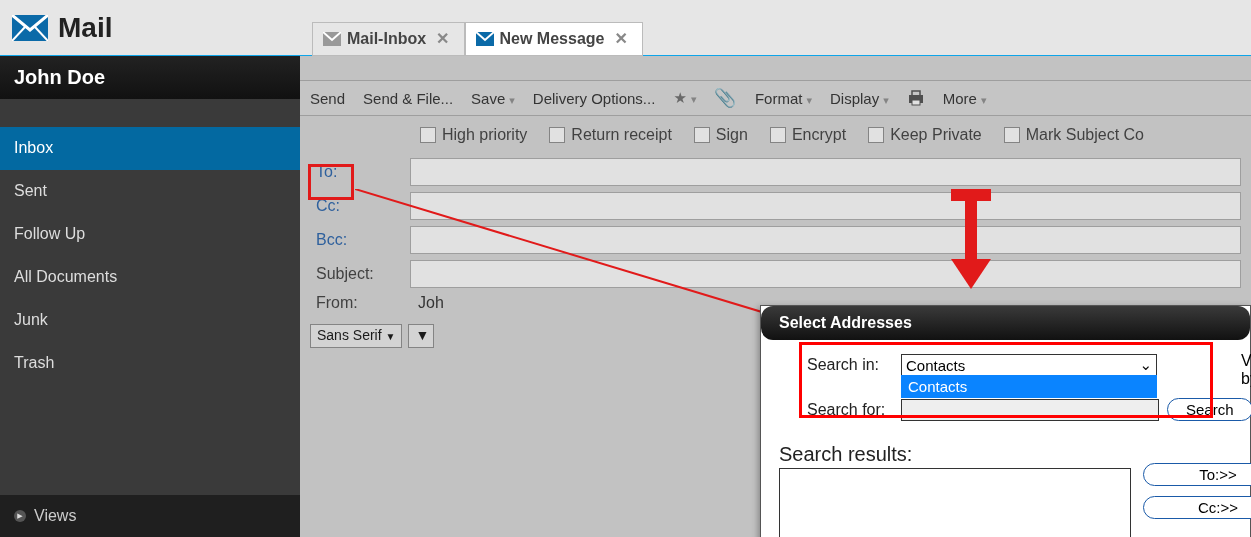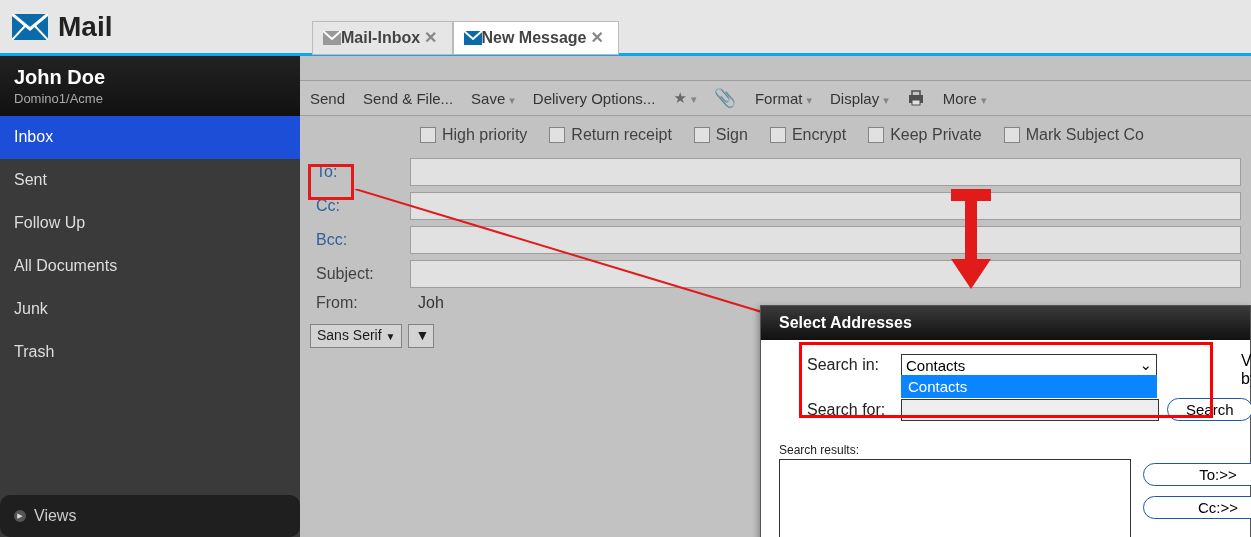--- a/index.html
+++ b/index.html
@@ -1,36 +1,36 @@
 <!DOCTYPE html>
 <html><head>
 <meta charset="utf-8">
 <style>
   * { box-sizing: border-box; margin: 0; padding: 0; font-family: Arial, Helvetica, sans-serif; }
   body { width: 1251px; height: 537px; overflow: hidden; background: #d8d8d8; position: relative; }
 
   
-  .header { height: 56px; display: flex; align-items: center; padding-left: 12px; background: #e6e6e6; border-bottom: 3px solid #0ea5e9;}
+  .header { height: 56px; display: flex; align-items: center; padding-left: 12px; background: #e6e6e6; border-bottom: 1px solid #0ea5e9;}
   .mail-logo { display:flex; align-items:center; gap:10px; width:300px;}
   .mail-title { font-size: 28px; font-weight: bold; color: #222;}
   .tabs { display:flex; align-items:flex-end; height:56px; padding-top:18px;}
-  .tab { display:flex; align-items:center; padding:8px 10px; border:1px solid #bbb; background:#e6e6e6; font-size:16px; color:#444; font-weight:bold; height:34px;}
+  .tab { display:flex; align-items:center; gap:6px; padding:8px 10px; border:1px solid #bbb; background:#e6e6e6; font-size:16px; color:#444; font-weight:bold; height:34px;}
   .tab.active { background:#fff; }
   .tab .close { color:#888; font-weight:bold; padding:0 4px; cursor:pointer;}
 
   .body-wrap { display:flex; height: calc(537px - 56px); }
 
   
   .sidebar { width:300px; background:#3a3a3a; color:#ccc; display:flex; flex-direction:column;}
   .sb-user { background: linear-gradient(#222,#111); padding:10px 14px;}
   .sb-user .name { color:#fff; font-size:20px; font-weight:bold;}
   .sb-user .sub { color:#aaa; font-size:13px; margin-top:2px;}
   .sb-item { padding:12px 14px; font-size:16px; color:#ddd; cursor:pointer; border-bottom:1px solid rgba(0,0,0,0);}
-  .sb-item.sel { background:#1d4ed8; color:#fff;}
-  .sb-views { background:#1f1f1f; padding:12px 14px; display:flex; align-items:center; gap:8px; color:#ccc; font-size:16px;border-radius:10px;}
+  .sb-item.sel { background:#0369a1; color:#fff;margin-top:28px;}
+  .sb-views { background:#1f1f1f; padding:12px 14px; display:flex; align-items:center; gap:8px; color:#ccc; font-size:16px;}
   .sb-views .dot { width:12px; height:12px; border-radius:50%; background:#555; display:inline-flex; align-items:center; justify-content:center;}
   .sb-views .dot::after{content:"▶"; font-size:7px; color:#ddd;}
 
   
   .main { flex:1; background:#d8d8d8; position:relative; padding-top:24px;}
   .toolbar { display:flex; align-items:center; gap:18px; padding:6px 10px; border-top:1px solid #aaa; border-bottom:1px solid #aaa; background:#dcdcdc; font-size:15px; color:#222;}
   .tb-sep::after{content:"▾"; color:#888; margin-left:4px; font-size:11px;}
   .options-row{ display:flex; gap:22px; padding:10px 10px 4px 120px; align-items:center;}
   .chk{ display:flex; align-items:center; gap:6px; font-size:16px; color:#333;}
   .chk .box{ width:16px; height:16px; border:1px solid #888; background:#fff;}
@@ -38,35 +38,35 @@
   .addr-row{ display:flex; align-items:center; margin:6px 0;}
   .addr-label{ width:100px; color:#1a5aa8; font-size:16px; padding-left:6px;}
   .addr-label.plain{ color:#333;}
   .addr-input{ flex:1; height:28px; background:#fff; border:1px solid #aaa;}
   .font-row{ display:flex; align-items:center; gap:6px; padding:6px 10px;}
   .fsel{ border:1px solid #888; background:#eee; height:24px; padding:2px 6px; font-size:14px;}
   .redbox-to{ position:absolute; left:8px; top:108px; width:46px; height:36px; border:3px solid red; pointer-events:none;}
 
   
   .dialog { position:absolute; left:460px; top:249px; right:0; background:#fff; border:1px solid #555; box-shadow:-2px 2px 6px rgba(0,0,0,0.3);}
-  .dlg-title{ background:linear-gradient(#3a3a3a,#111); color:#fff; font-weight:bold; padding:8px 18px; font-size:16px;}
+  .dlg-title{ background:linear-gradient(#3a3a3a,#111); color:#fff; font-weight:bold; padding:8px 18px; font-size:16px;border-radius:12px;}
   .dlg-body{ padding:10px 18px; position:relative;}
   .search-block{ position:relative; display:inline-block;margin-left:28px;}
   .redbox-search{ position:absolute; left:-8px; top:-8px; width:414px; height:76px; border:3px solid red; pointer-events:none;}
   .sb-row{ display:flex; align-items:center; margin:4px 0;}
   .sb-lbl{ width:94px; font-size:16px; color:#222;}
   .sb-select{ position:relative; width:256px;}
   .sb-select .ctl{ height:22px; border:1px solid #333; background:#fff; display:flex; align-items:center; justify-content:space-between; padding:0 4px; font-size:15px;}
   .sb-select .dd{ position:absolute; left:0; top:21px; width:100%; background:#0a84ff; color:#fff; border:1px solid #0a84ff; padding:2px 6px; font-size:15px;}
   .sb-input{ width:258px; height:22px; border:1px solid #333; background:#eee;}
   .btn{ border:1px solid #1a5aa8; border-radius:12px; background:#fff; padding:2px 18px; font-size:15px; color:#000; cursor:pointer;}
   .view-by{ position:absolute; left:480px; top:12px; display:flex; align-items:center; gap:8px;}
   .results-area{ display:flex; gap:12px; margin-top:18px;}
   .col{ display:flex; flex-direction:column;}
-  .results-lbl{ font-size:12px; color:#222; margin-bottom:2px;}
+  .results-lbl{ font-size:20px; color:#222; margin-bottom:2px;}
   .results-box{ width:352px; height:90px; border:1px solid #333; background:#fff;}
   .btn-col{ display:flex; flex-direction:column; gap:10px; padding-top:20px;}
   .btn-col .btn{ width:150px; text-align:center;}
 
   
   .arrow-svg{ position:absolute; left:55px; top:133px; pointer-events:none;}
 
   .overlay-dim{ position:absolute; inset:0; background:rgba(120,120,120,0.22); pointer-events:none;}
 
   svg{ display:block;}
@@ -107,21 +107,20 @@
       <span>New Message</span>
       <span class="close">✕</span>
     </div>
   </div>
 </div>
 
 <div class="body-wrap">
   <div class="sidebar">
     <div class="sb-user">
       <div class="name">John Doe</div>
-      <div class="sub">Domino1/Acme</div>
     </div>
     <div class="sb-item sel">Inbox</div>
     <div class="sb-item">Sent</div>
     <div class="sb-item">Follow Up</div>
     <div class="sb-item">All Documents</div>
     <div class="sb-item">Junk</div>
     <div class="sb-item">Trash</div>
     <div style="flex:1"></div>
     <div class="sb-views">
       <span class="dot"></span>

